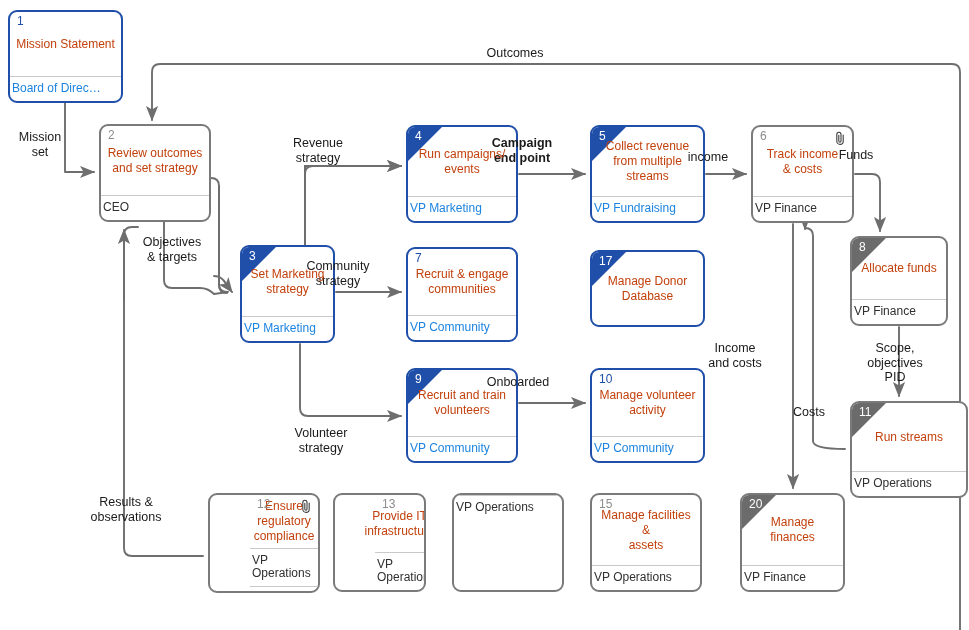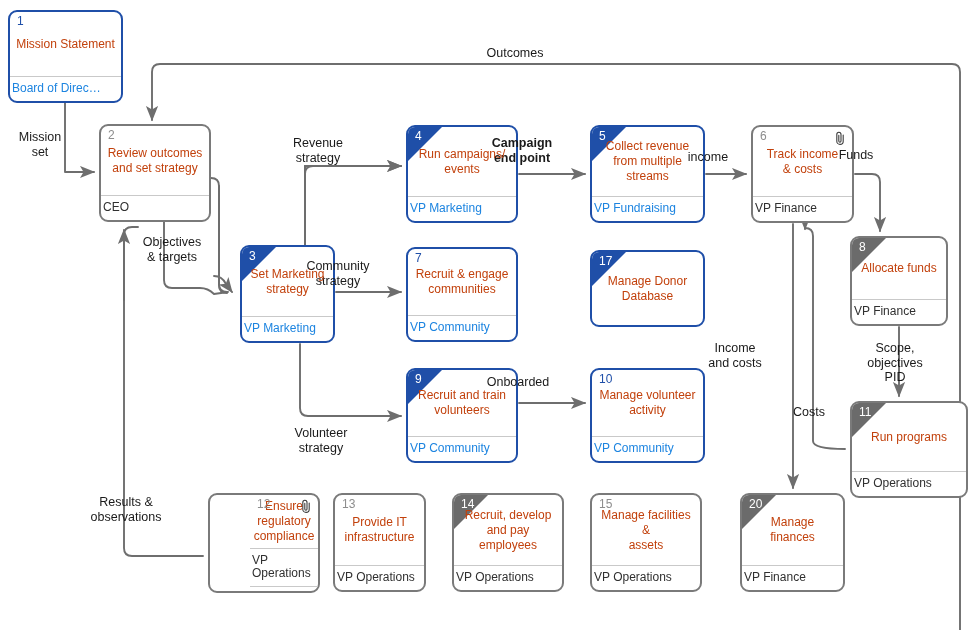--- a/index.html
+++ b/index.html
@@ -164,48 +164,43 @@
         <div class="body">
           <div class="num">10</div>
           <div class="title">Manage volunteer<br>activity</div>
         </div>
         <div class="foot">VP Community</div>
       </div>
       <div class="card gray corner" style="left: 850px; top: 401px; width: 118px; height: 97px;">
         <div class="body">
           <div class="corner-tri"></div>
           <div class="num">11</div>
-          <div class="title">Run programs</div>
+          <div class="title">Run streams</div>
         </div>
         <div class="foot">VP Operations</div>
       </div>
       <div class="card gray" style="left: 208px; top: 493px; width: 112px; height: 100px; padding-left: 40px;">
         <div class="body">
           <div class="num">12</div>
           <div class="clip"><svg viewBox="0 0 12 14" width="12" height="14">
               <path d="M9.2,4.1 L9.2,10.2 a3.2,3.2 0 0 1 -6.4,0 L2.8,3.4 a2.1,2.1 0 0 1 4.2,0 L7,10.1 a1.1,1.1 0 0 1 -2.2,0 L4.8,4.4" fill="none" stroke="#3b3b3b" stroke-width="1.1" stroke-linecap="round"></path>
             </svg></div>
           <div class="title">Ensure regulatory<br>compliance</div>
         </div>
         <div class="foot">VP Operations</div>
         <div class="foot">VP Finance</div>
       </div>
-      <div class="card gray" style="left: 333px; top: 493px; width: 93px; height: 99px;">
+      <div class="card gray" style="left: 333px; top: 493px; width: 93px; height: 99px; padding-left: 40px;">
         <div class="body">
           <div class="num">13</div>
           <div class="title">Provide IT<br>infrastructure</div>
         </div>
         <div class="foot">VP Operations</div>
       </div>
       <div class="card gray corner" style="left: 452px; top: 493px; width: 112px; height: 99px;">
-        <div class="body">
-          <div class="corner-tri"></div>
-          <div class="num">14</div>
-          <div class="title">Recruit, develop<br>and pay employees</div>
-        </div>
         <div class="foot">VP Operations</div>
       </div>
       <div class="card gray" style="left: 590px; top: 493px; width: 112px; height: 99px;">
         <div class="body">
           <div class="num">15</div>
           <div class="title">Manage facilities &amp;<br>assets</div>
         </div>
         <div class="foot">VP Operations</div>
       </div>
       <div class="card gray corner" style="left: 740px; top: 493px; width: 105px; height: 99px;">

